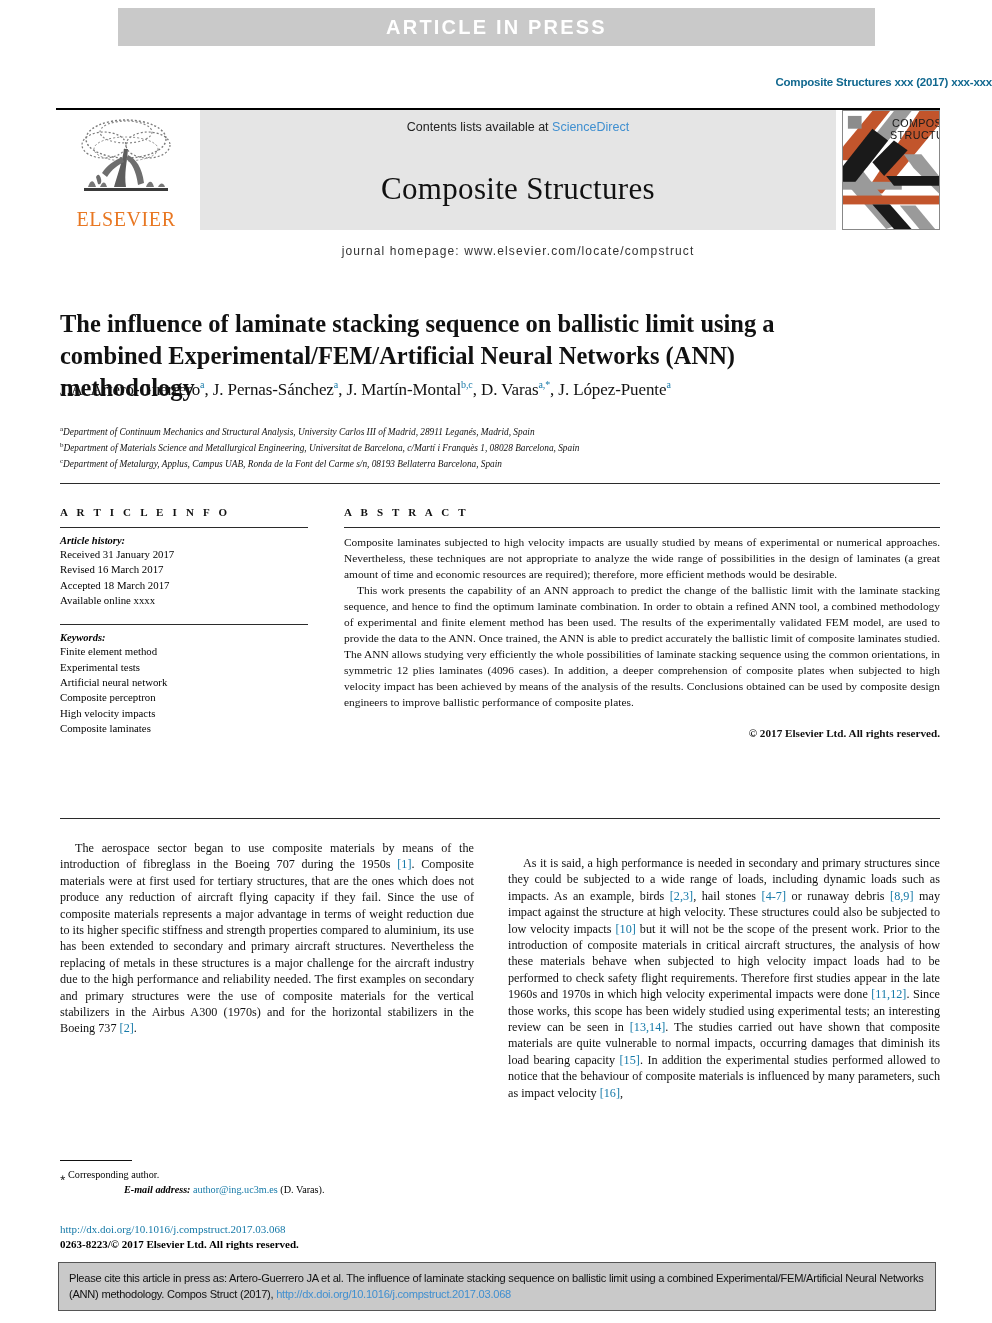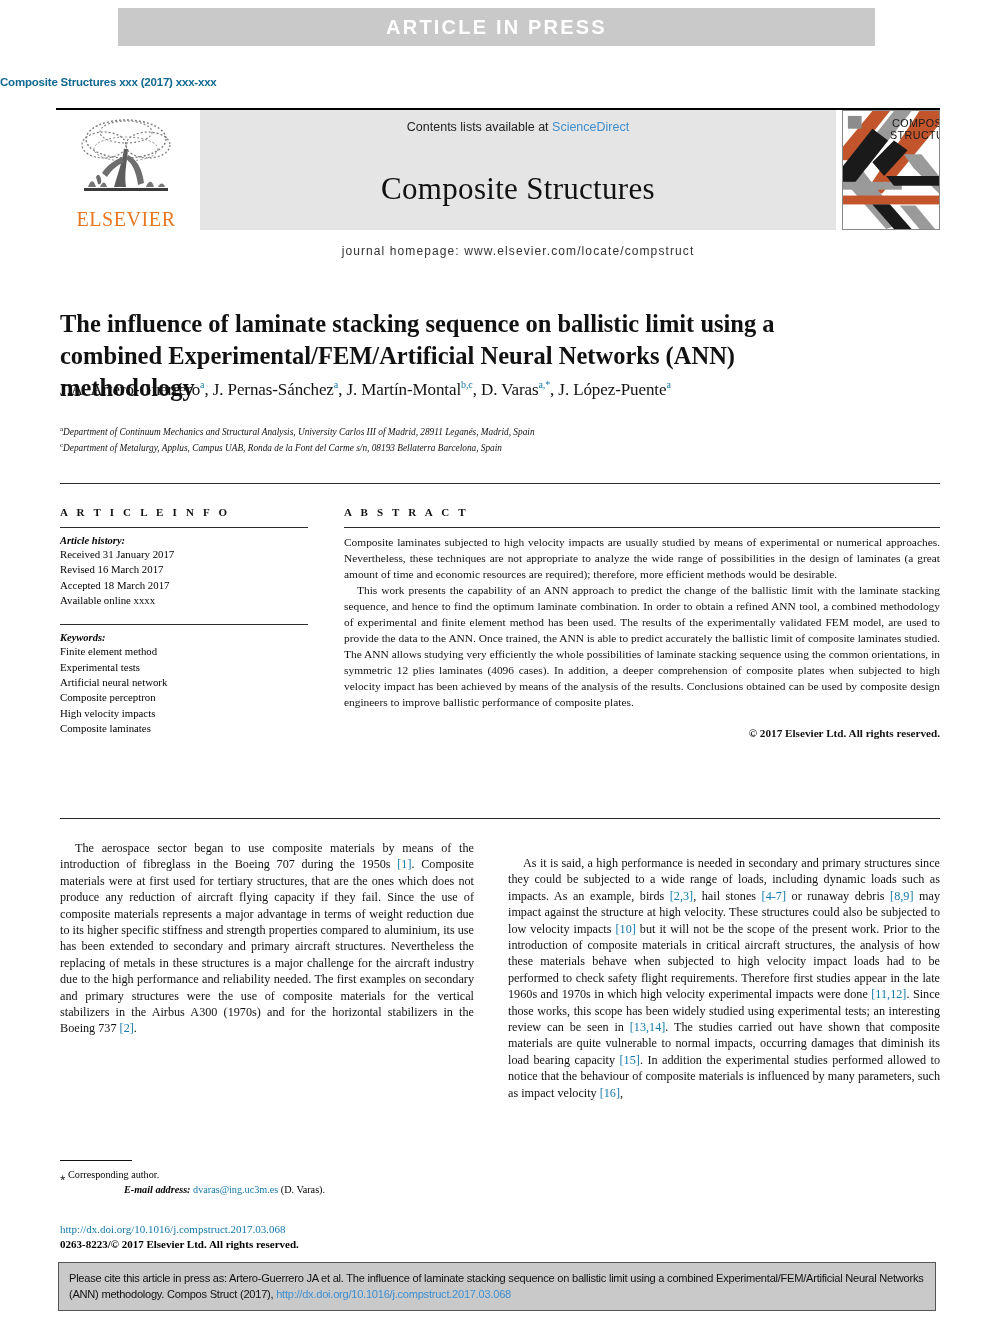--- a/index.html
+++ b/index.html
@@ -35,21 +35,21 @@
     font-size: 20px;
     letter-spacing: 2.2px;
   }
 
   
   .journal-ref {
     position: absolute;
     left: 0;
     top: 76px;
     width: 992px;
-    text-align: left;
+    text-align: right;
     color: #11688f;
     font-family: "Liberation Sans", sans-serif;
     font-weight: bold;
     font-size: 11.5px;
     letter-spacing: -0.2px;
   }
 
   
   .masthead-rule {
     position: absolute;
@@ -403,20 +403,21 @@
 <div class="authors">
   <span>J.A. Artero-Guerrero</span><sup>a</sup>,
   <span>J. Pernas-Sánchez</span><sup>a</sup>,
   <span>J. Martín-Montal</span><sup>b,c</sup>,
   <span>D. Varas</span><sup>a,*</sup>,
   <span>J. López-Puente</span><sup>a</sup>
 </div>
 
 <div class="affiliations">
   <div><sup>a</sup><span>Department of Continuum Mechanics and Structural Analysis, University Carlos III of Madrid, 28911 Leganés, Madrid, Spain</span></div>
+  <div><sup>b</sup><span>Department of Materials Science and Metallurgical Engineering, Universitat de Barcelona, c/Martí i Franquès 1, 08028 Barcelona, Spain</span></div>
   <div><sup>c</sup><span>Department of Metalurgy, Applus, Campus UAB, Ronda de la Font del Carme s/n, 08193 Bellaterra Barcelona, Spain</span></div>
 </div>
 
 <div class="rule-thin-full" style="top:483px"></div>
 
 <div class="col-info">
   <div class="sec-label">A R T I C L E    I N F O</div>
   <div class="hr-dark"></div>
 
   <div class="info-head">Article history:</div>
@@ -462,21 +463,21 @@
 </div>
 
 <div class="footnote">
   <div class="footnote-rule"></div>
   <div class="footnote-line">
     <span class="star">⁎</span>
     <span>Corresponding author.</span>
   </div>
   <div class="footnote-line" style="padding-left:16px;text-indent:0">
     <span class="ital">E-mail address:</span>
-    <span class="mailto">dvaras@ing.uc3m.es</span>
+    <span class="mailto">author@ing.uc3m.es</span>
     <span>(D. Varas).</span>
   </div>
 </div>
 
 <div class="doi-block">
   <span class="doi-link">http://dx.doi.org/10.1016/j.compstruct.2017.03.068</span>
   <span class="issn-line">0263-8223/© 2017 Elsevier Ltd. All rights reserved.</span>
 </div>
 
 <div class="cite-box">

